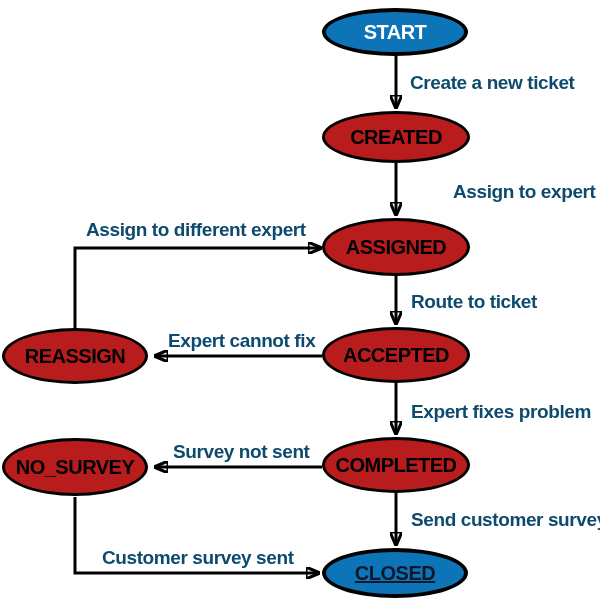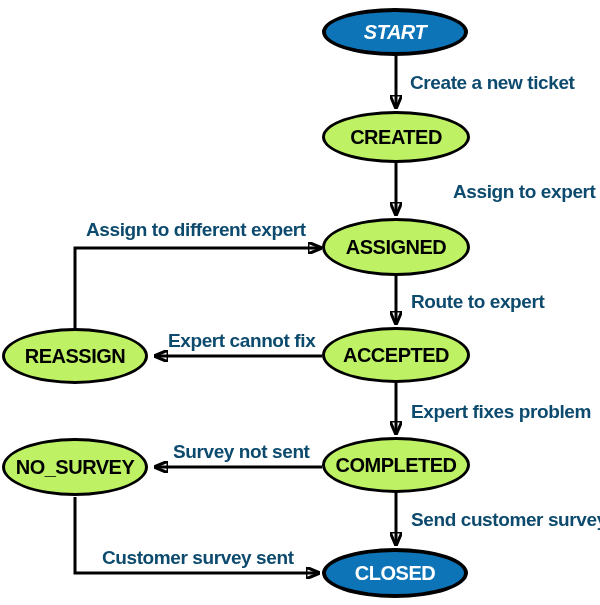--- a/index.html
+++ b/index.html
@@ -25,21 +25,21 @@
   .edges-svg path, .edges-svg line, .edges-svg polyline {
     stroke: #000000;
     stroke-width: 3;
     fill: none;
   }
   .node {
     position: absolute;
     box-sizing: border-box;
     border: 3px solid #000000;
     border-radius: 50%;
-    background: #bef264;
+    background: #b91c1c;
     display: flex;
     align-items: center;
     justify-content: center;
   }
   .node--terminal {
     border-width: 4px;
   }
   .node .node-label {
     font-weight: 700;
     font-size: 20px;
@@ -72,55 +72,55 @@
     <line x1="396" y1="163" x2="396" y2="215" marker-end="url(#arrow)"></line>
     <line x1="396" y1="276" x2="396" y2="324" marker-end="url(#arrow)"></line>
     <line x1="396" y1="383" x2="396" y2="434" marker-end="url(#arrow)"></line>
     <line x1="396" y1="493" x2="396" y2="545" marker-end="url(#arrow)"></line>
     <line x1="322" y1="356" x2="155" y2="356" marker-end="url(#arrow)"></line>
     <polyline points="75,328 75,248 321,248" marker-end="url(#arrow)"></polyline>
     <line x1="322" y1="467" x2="155" y2="467" marker-end="url(#arrow)"></line>
     <polyline points="75,497 75,573 319,573" marker-end="url(#arrow)"></polyline>
   </svg>
 
-  <div class="node node--terminal" style="left: 322px; top: 8px; width: 146px; height: 48px; background: rgb(14, 116, 184); font-style: italic;">
+  <div class="node node--terminal" style="left: 322px; top: 8px; width: 146px; height: 48px; background: rgb(14, 116, 184);">
     <span class="node-label" style="color: rgb(255, 255, 255);">START</span>
   </div>
 
   <div class="node" style="left:322px; top:111px; width:148px; height:52px;">
     <span class="node-label">CREATED</span>
   </div>
 
   <div class="node" style="left:322px; top:218px; width:148px; height:58px;justify-content:center;">
     <span class="node-label">ASSIGNED</span>
   </div>
 
   <div class="node" style="left:322px; top:327px; width:148px; height:56px;">
     <span class="node-label">ACCEPTED</span>
   </div>
 
   <div class="node" style="left:322px; top:437px; width:148px; height:56px;">
     <span class="node-label">COMPLETED</span>
   </div>
 
   <div class="node node--terminal" style="left: 322px; top: 548px; width: 146px; height: 50px; background: rgb(14, 116, 184);">
-    <span class="node-label" style="color: #ffffff;">CLOSED</span>
+    <span class="node-label" style="color: #0f172a; text-decoration: underline;">CLOSED</span>
   </div>
 
   <div class="node" style="left:2px; top:328px; width:146px; height:56px;">
     <span class="node-label">REASSIGN</span>
   </div>
 
   <div class="node" style="left:2px; top:438px; width:146px; height:58px;">
     <span class="node-label">NO_SURVEY</span>
   </div>
 
   <div class="edge-label" style="left:410px; top:72px;">Create a new ticket</div>
   <div class="edge-label" style="left:411px; top:181px;margin-left:42px;">Assign to expert</div>
   <div class="edge-label" style="left:86px; top:219px;">Assign to different expert</div>
-  <div class="edge-label" style="left:411px; top:291px;">Route to expert</div>
+  <div class="edge-label" style="left:411px; top:291px;">Route to ticket</div>
   <div class="edge-label" style="left:168px; top:330px;">Expert cannot fix</div>
   <div class="edge-label" style="left:411px; top:401px;">Expert fixes problem</div>
   <div class="edge-label" style="left:173px; top:441px;">Survey not sent</div>
   <div class="edge-label" style="left:411px; top:509px;">Send customer survey</div>
   <div class="edge-label" style="left:102px; top:547px;">Customer survey sent</div>
 
 </div>
 
 </body></html>

